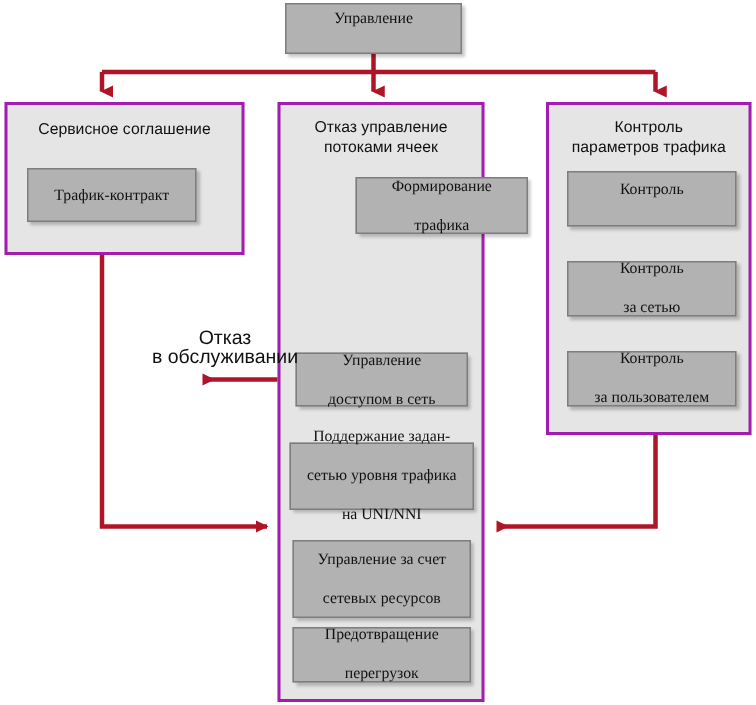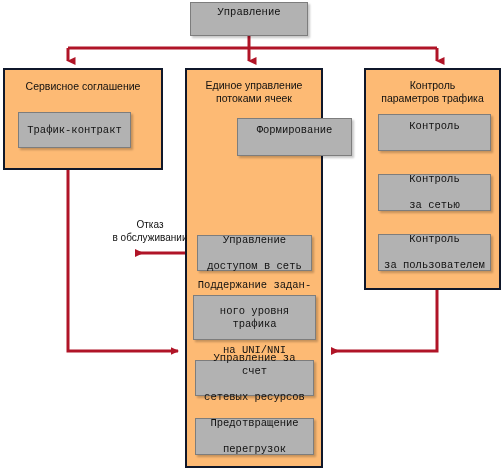--- a/index.html
+++ b/index.html
@@ -23,22 +23,22 @@
   svg.connectors {
     position: absolute;
     left: 0;
     top: 0;
     width: 504px;
     height: 470px;
     pointer-events: none;
   }
   .panel {
     position: absolute;
-    background: #fdba74;
-    border: 2px solid #0f172a;
+    background: #e5e5e5;
+    border: 2px solid #a21caf;
     box-sizing: border-box;
     padding-left: 12px;
   }
   .panel-title {
     position: absolute;
     left: 0;
     right: 0;
     text-align: center;
     color: #101010;
     font-size: 10.5px;
@@ -51,39 +51,39 @@
     border: 1px solid #7d7d7d;
     box-sizing: border-box;
     box-shadow: 2px 2px 2px rgba(0,0,0,0.22);
     display: flex;
     align-items: center;
     justify-content: flex-end;
     text-align: center;
     color: #111111;
     font-size: 10.5px;
     line-height: 13px;
-    font-family: Liberation Mono, monospace;
+    font-family: Liberation Serif, serif;
     padding: 12px 3px;
   }
   .gbox span { display: block; width: 100%; }
   .root-box {
     position: absolute;
     left: 190px;
     top: 2px;
     width: 118px;
     height: 34px;
   }
   .reject-label {
     position: absolute;
     left: 100px;
     top: 218px;
     width: 100px;
     text-align: center;
     color: #101010;
-    font-size: 10px;
+    font-size: 13px;
     line-height: 13px;
     font-family: "Liberation Sans", sans-serif;
   }
 </style>
 </head>
 <body>
 
 <div id="diagram">
 
   <svg class="connectors" viewBox="0 0 504 470">
@@ -137,43 +137,44 @@
     <div class="panel-title" style="top:10px;">
       <span>Сервисное соглашение</span>
     </div>
   </div>
   <div class="gbox" style="left:18px; top:112px; width:113px; height:36px;">
     <span>Трафик-контракт</span>
   </div>
 
   <div class="panel" style="left:185px; top:68px; width:138px; height:400px;">
     <div class="panel-title" style="top:9px;">
-      <span>Единое управление</span><br>
+      <span>Отказ управление</span><br>
       <span>потоками ячеек</span>
     </div>
   </div>
   <div class="gbox" style="left:197px; top:118px; width:115px; height:38px;margin-left:40px;">
     <span>
       <span>Формирование</span><br>
+      <span>трафика</span>
     </span>
   </div>
   <div class="gbox" style="left:197px; top:235px; width:115px; height:36px;">
     <span>
       <span>Управление</span><br>
       <span>доступом в сеть</span>
     </span>
   </div>
   <div class="gbox" style="left:193px; top:295px; width:123px; height:45px;">
     <span>
       <span>Поддержание задан-</span><br>
-      <span>ного уровня трафика</span><br>
+      <span>сетью уровня трафика</span><br>
       <span>на UNI/NNI</span>
     </span>
   </div>
-  <div class="gbox" style="left:195px; top:360px; width:119px; height:36px;">
+  <div class="gbox" style="left:195px; top:360px; width:119px; height:52px;">
     <span>
       <span>Управление за счет</span><br>
       <span>сетевых ресурсов</span>
     </span>
   </div>
   <div class="gbox" style="left:195px; top:418px; width:119px; height:37px;">
     <span>
       <span>Предотвращение</span><br>
       <span>перегрузок</span>
     </span>

